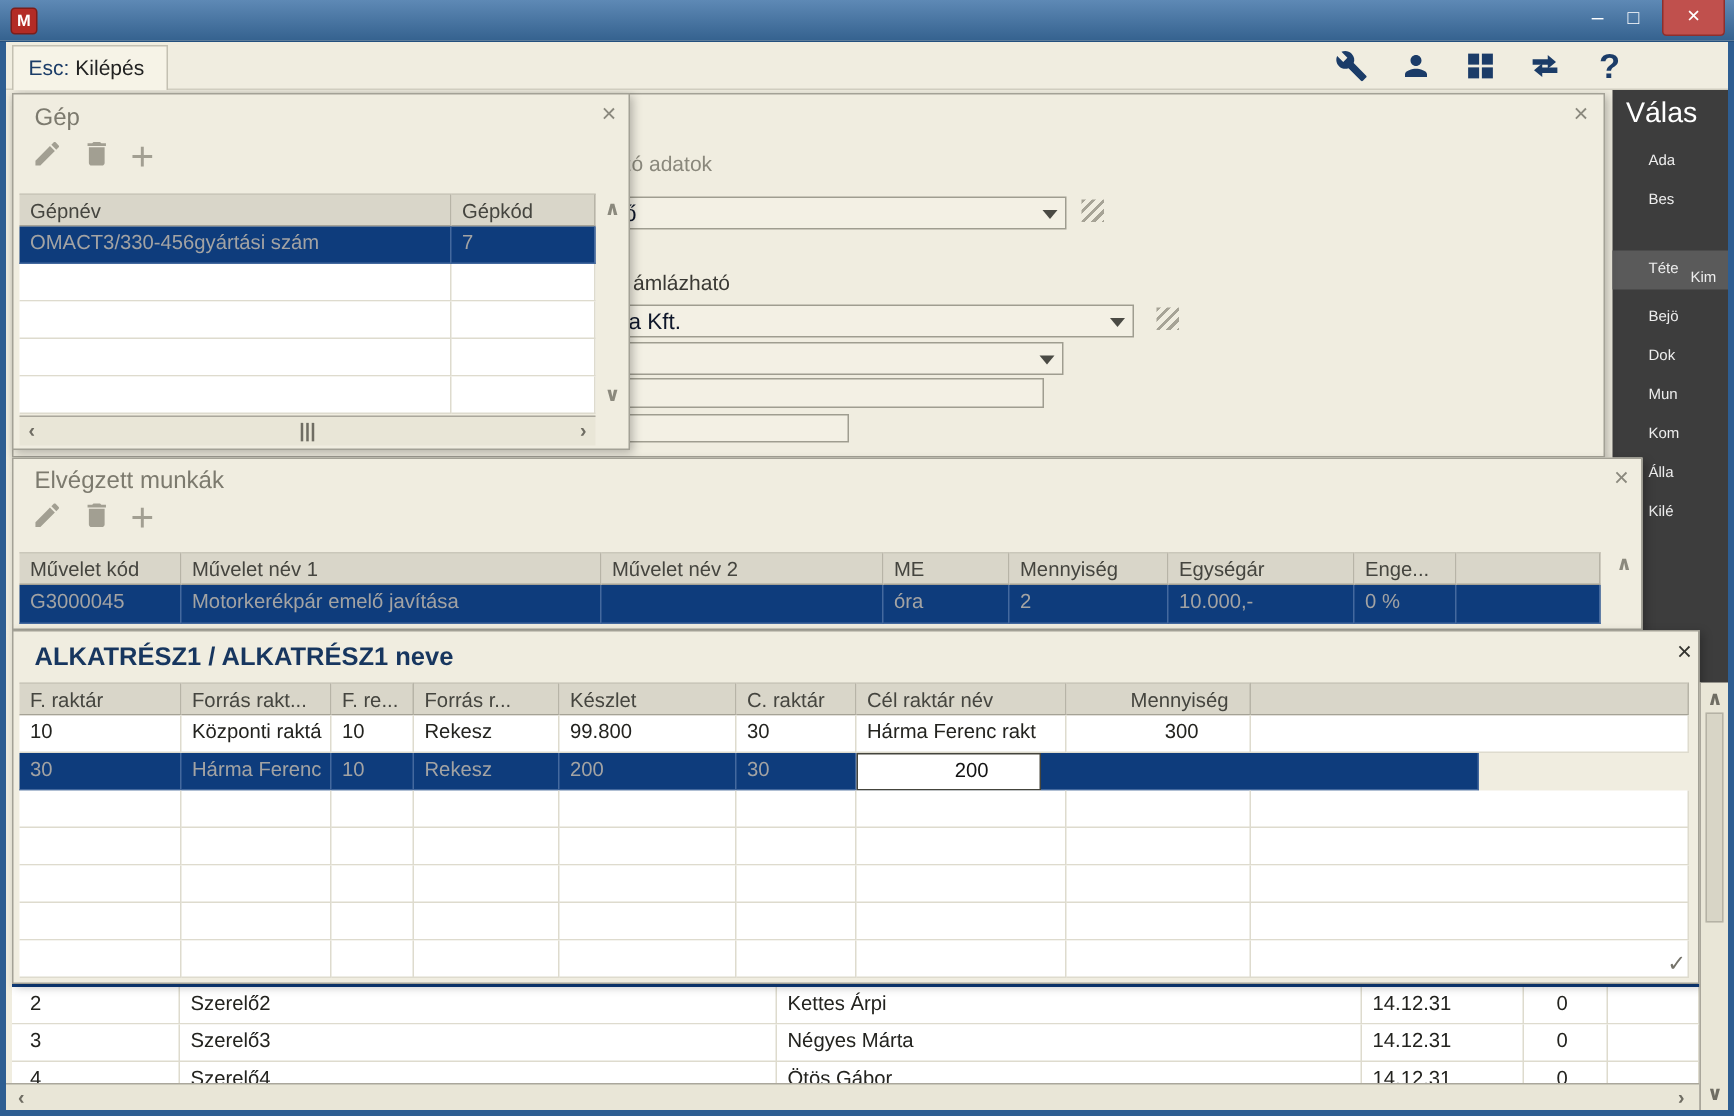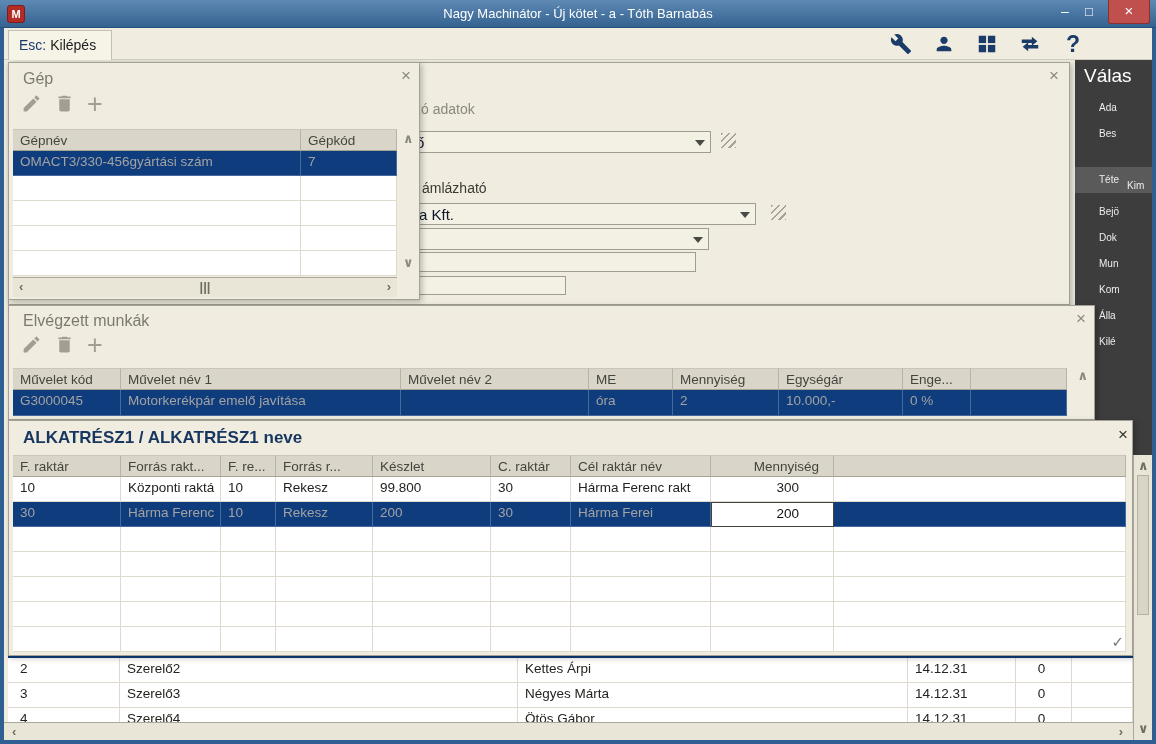--- a/index.html
+++ b/index.html
@@ -87,21 +87,20 @@
 <body>
 
 <div id="app">
 
   <div class="frame" style="left:0;top:28px;width:4px;height:716px;"></div>
   <div class="frame" style="left:1152px;top:28px;width:4px;height:716px;"></div>
   <div class="frame" style="left:0;top:740px;width:1156px;height:4px;"></div>
 
   <div class="titlebar">
     <div class="app-logo">M</div>
-    <div class="title-text">Nagy Machinátor - Új kötet - a - Tóth Barnabás</div>
     <div class="win-btn btn-min">–</div>
     <div class="win-btn btn-max">□</div>
     <div class="win-btn btn-close">×</div>
   </div>
 
   <div class="toolbar">
     <div class="esc-tab">
       <span class="esc-key">Esc:</span><span>Kilépés</span>
     </div>
     <div class="tb-icons">
@@ -277,21 +276,20 @@
       <div class="cell vnum" style="width:123px;">300</div>
       <div class="cell" style="width:292px;"></div>
     </div>
     <div class="grid-row row-sel" style="left:4px;top:81px;">
       <div class="cell" style="width:108px;">30</div>
       <div class="cell" style="width:100px;">Hárma Ferenc</div>
       <div class="cell" style="width:55px;">10</div>
       <div class="cell" style="width:97px;">Rekesz</div>
       <div class="cell" style="width:118px;">200</div>
       <div class="cell" style="width:80px;">30</div>
-      <div class="cell" style="width:140px;">Hárma Ferei</div>
       <div class="cell vnum edit" style="width:123px;">200</div>
       <div class="cell" style="width:292px;"></div>
     </div>
     <div class="grid-row" style="left:4px;top:106px;">
         <div class="cell" style="width:108px;"></div>
         <div class="cell" style="width:100px;"></div>
         <div class="cell" style="width:55px;"></div>
         <div class="cell" style="width:97px;"></div>
         <div class="cell" style="width:118px;"></div>
         <div class="cell" style="width:80px;"></div>

